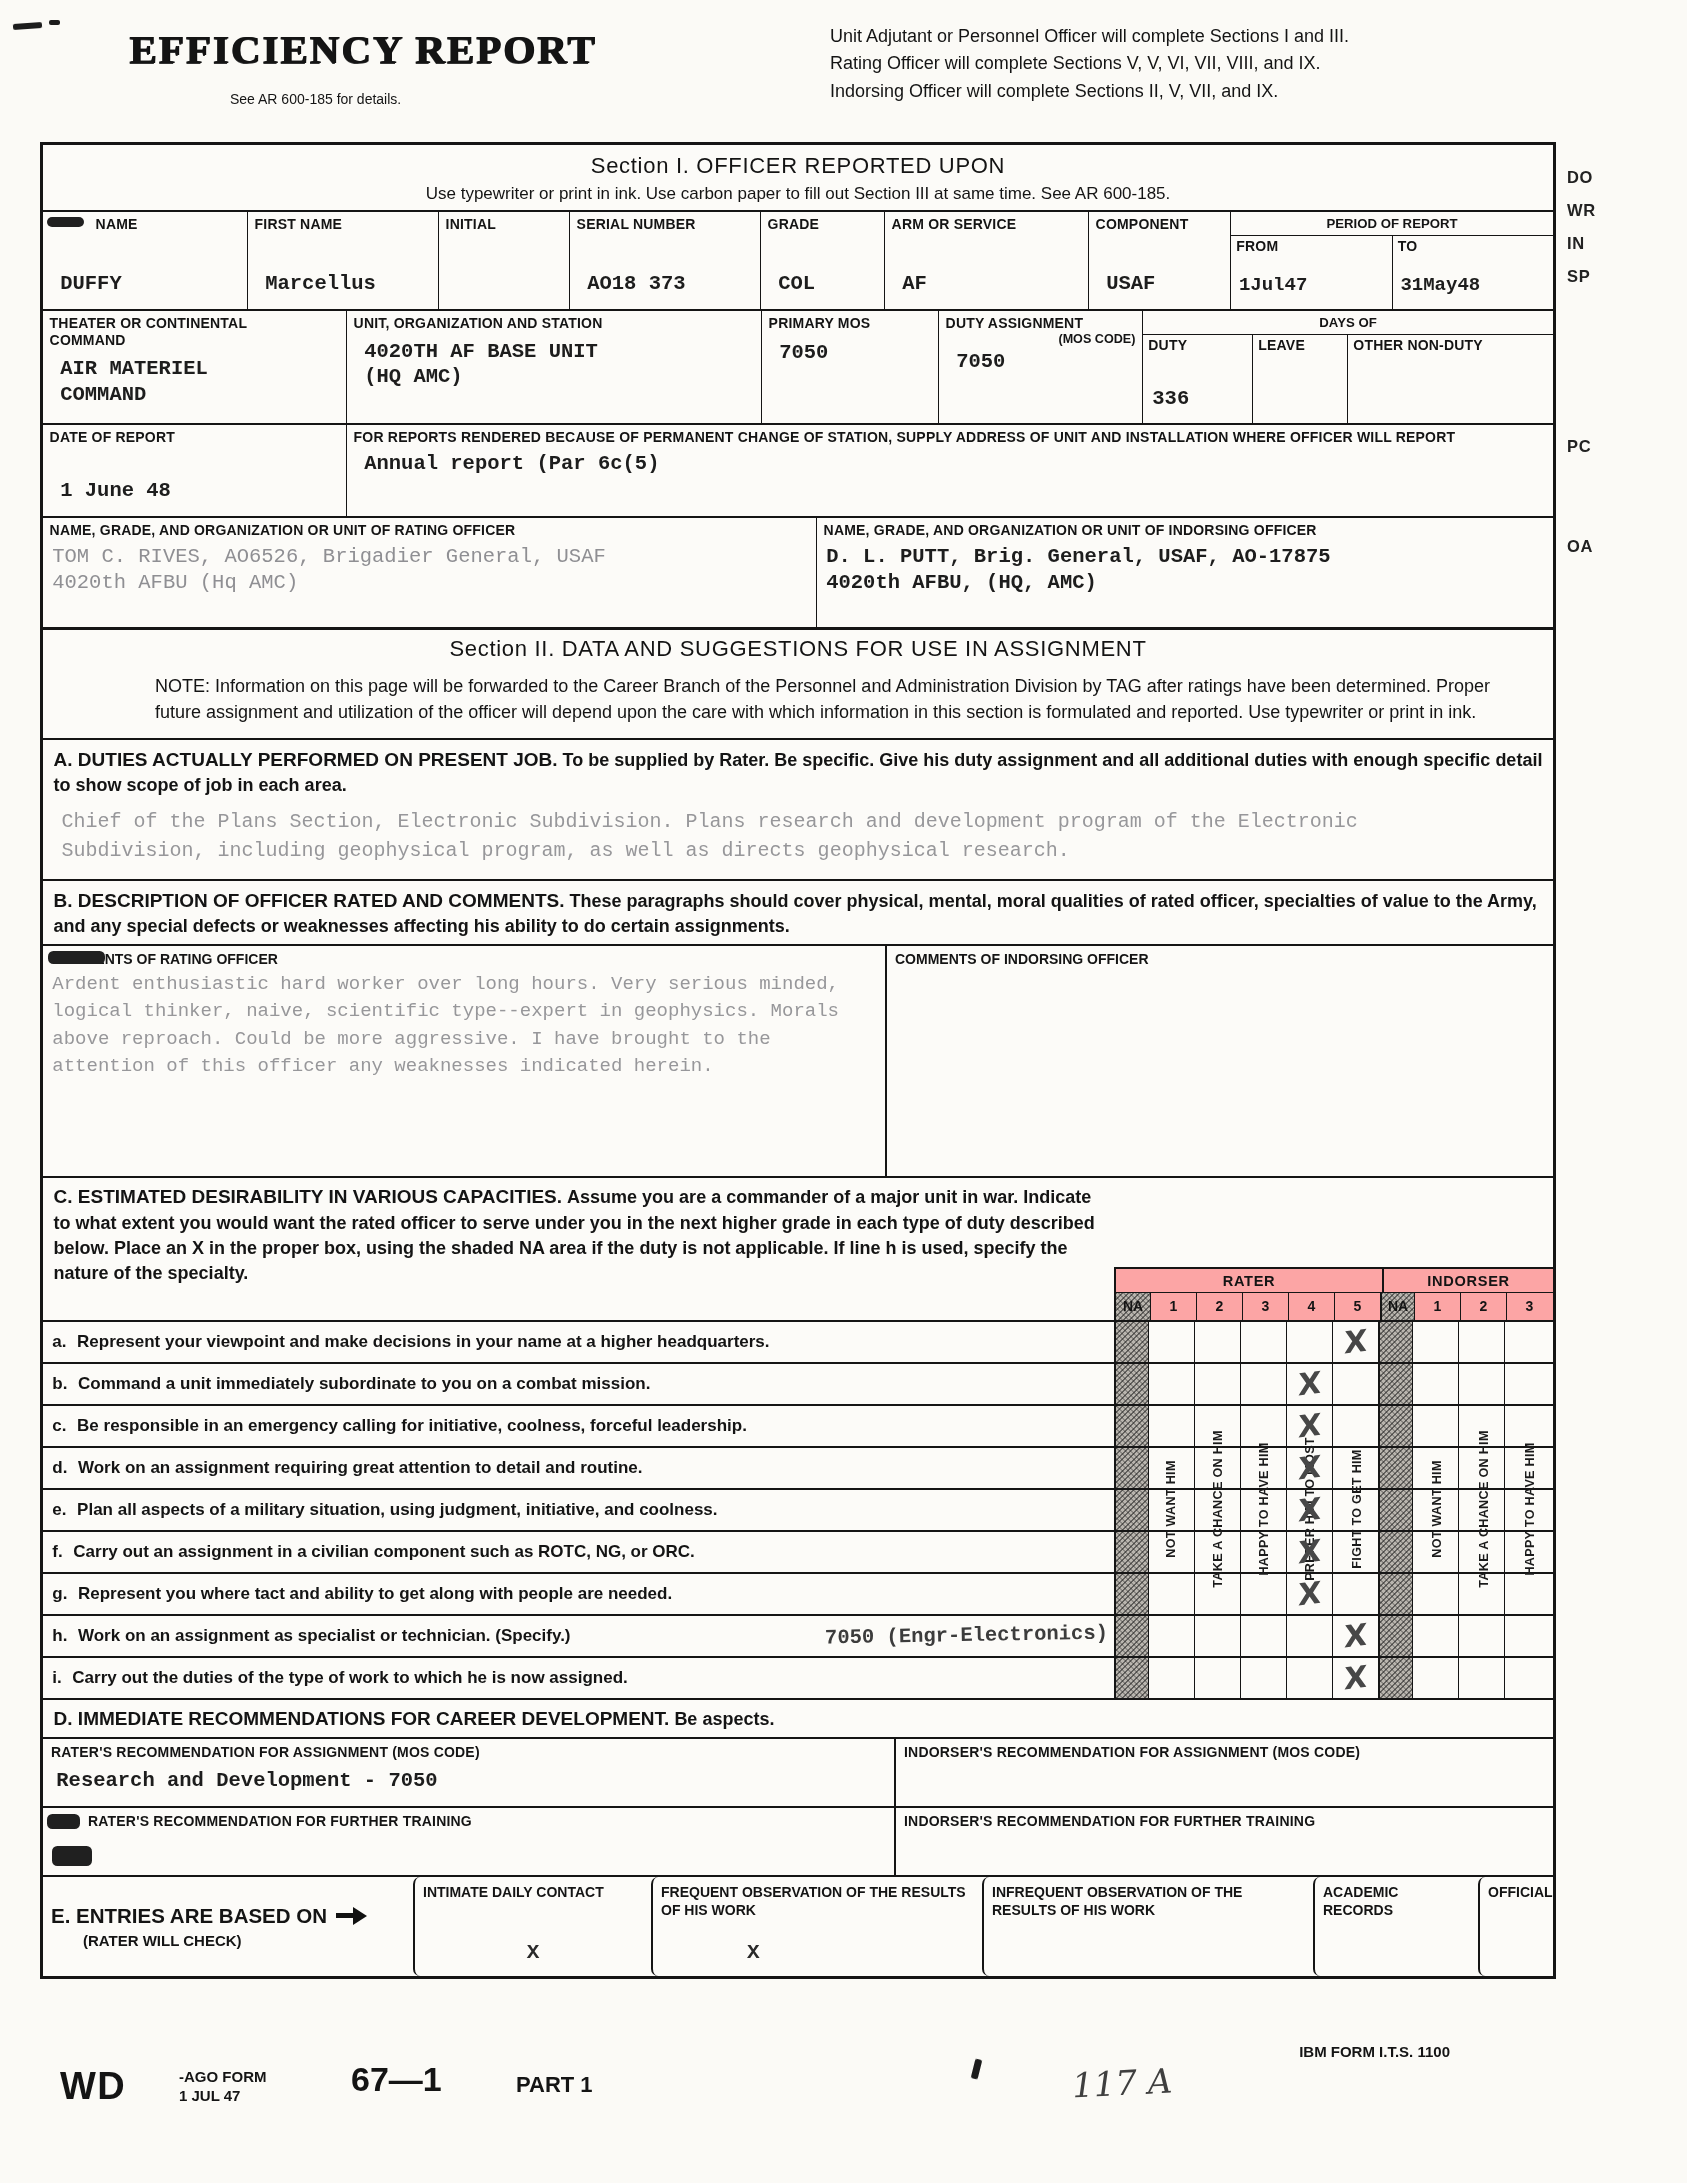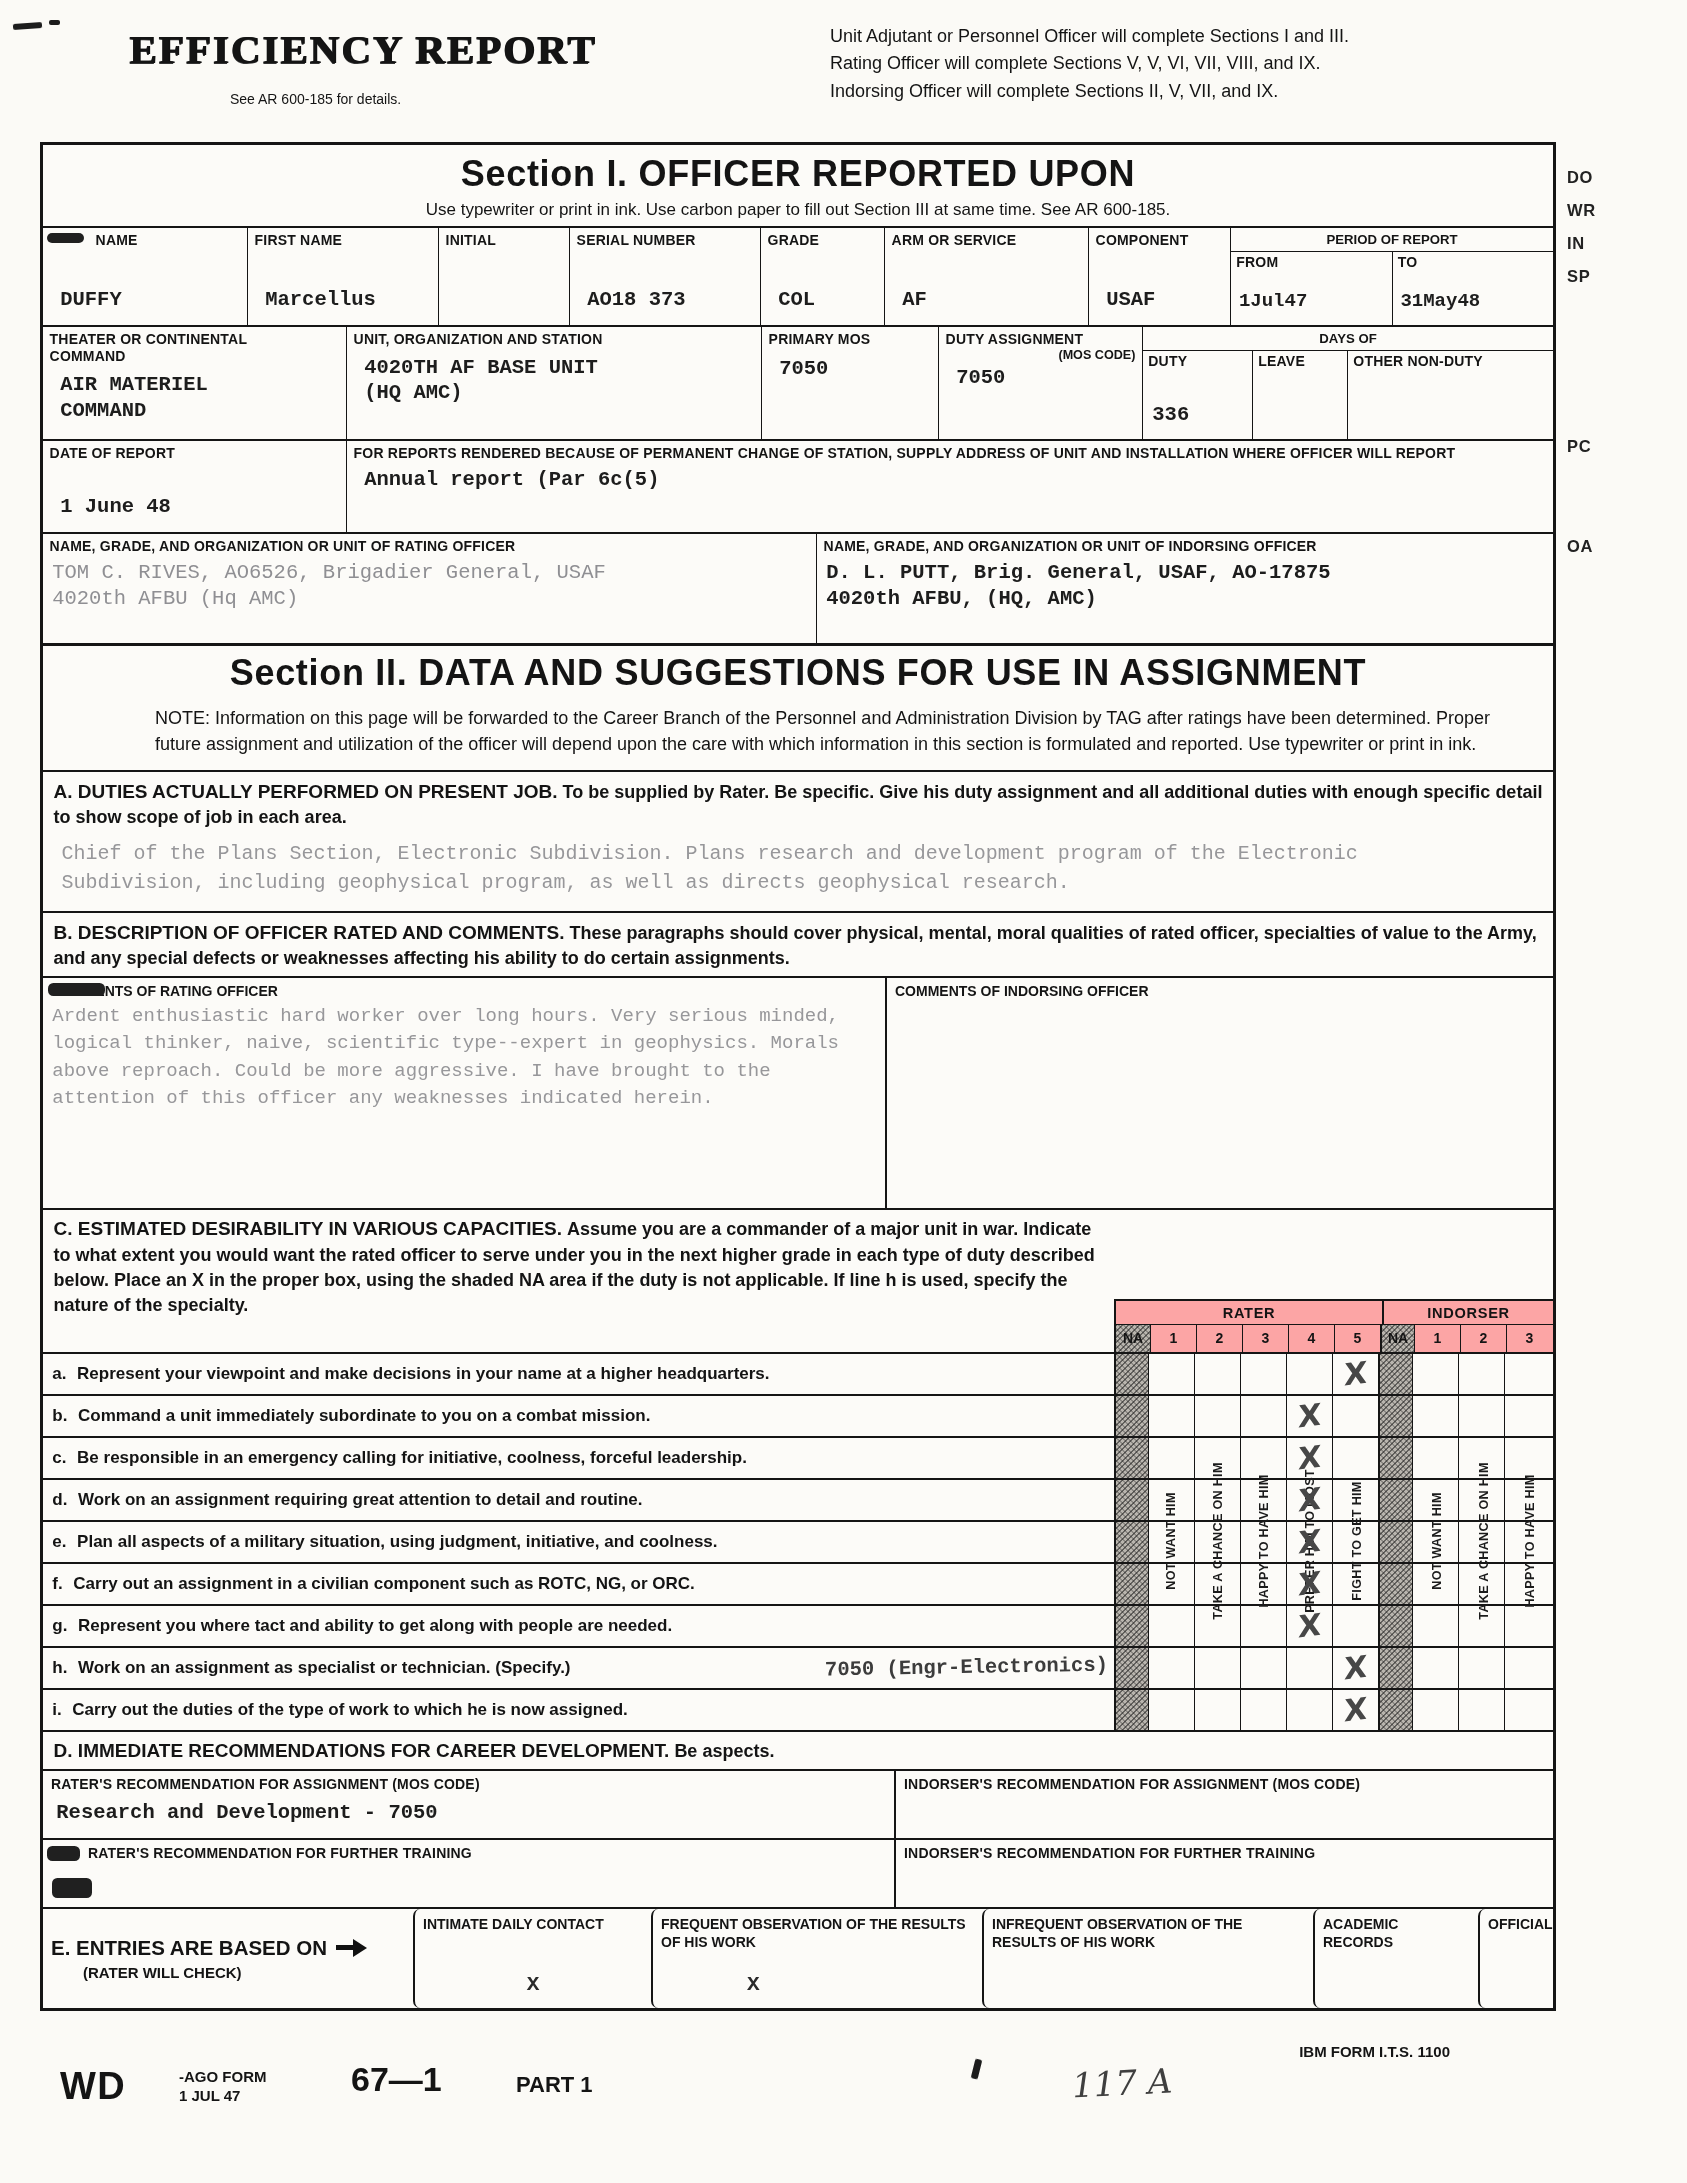--- a/index.html
+++ b/index.html
@@ -25,21 +25,21 @@
   .hdr-instr { position: absolute; left: 830px; top: 22.5px; width: 741px; font-size: 18px; line-height: 1.55; }
   .tl-mark { position: absolute; background:#1c1c1c; border-radius: 2px; filter: blur(0.4px); }
 
   
   .margin-frag { position: absolute; left: 1567px; font-size: 16.5px; font-weight: bold; letter-spacing: 0.7px; color:#222; }
 
   
   .form-box { position: absolute; left: 40px; top: 142px; width: 1516px; border: 3.3px solid #151515; background:#fcfbf8; }
 
   .s-head { text-align: center; padding: 8px 6.6px 5.3px; }
-  .s-title { font-size: 36px; font-weight: bold; letter-spacing: 0.7px; }
+  .s-title { font-size: 22px; font-weight: normal; letter-spacing: 0.7px; }
   .s-sub { font-size: 17px; margin-top: 5.3px; }
 
   .frow { display: flex; border-top: 2px solid #151515; }
   .cell { position: relative; display: flex; flex-direction: column; padding: 4px 6.6px; border-left: 1.3px solid #151515; overflow: hidden; }
   .cell:first-child { border-left: none; }
   .flabel { font-size: 14px; font-weight: bold; letter-spacing: 0.2px; line-height: 1.25; }
   .fsub { font-size: 12.6px; font-weight: bold; }
   .fvalue { margin-top: auto; padding: 0 0 8px 10.6px; font-family:"Liberation Mono","DejaVu Sans Mono",monospace; font-weight: bold; font-size: 20.5px; color:#1d1d1d; white-space: pre-line; line-height: 1.25; }
 
   .r1 { height: 99px; border-top: 2px solid #151515; }

